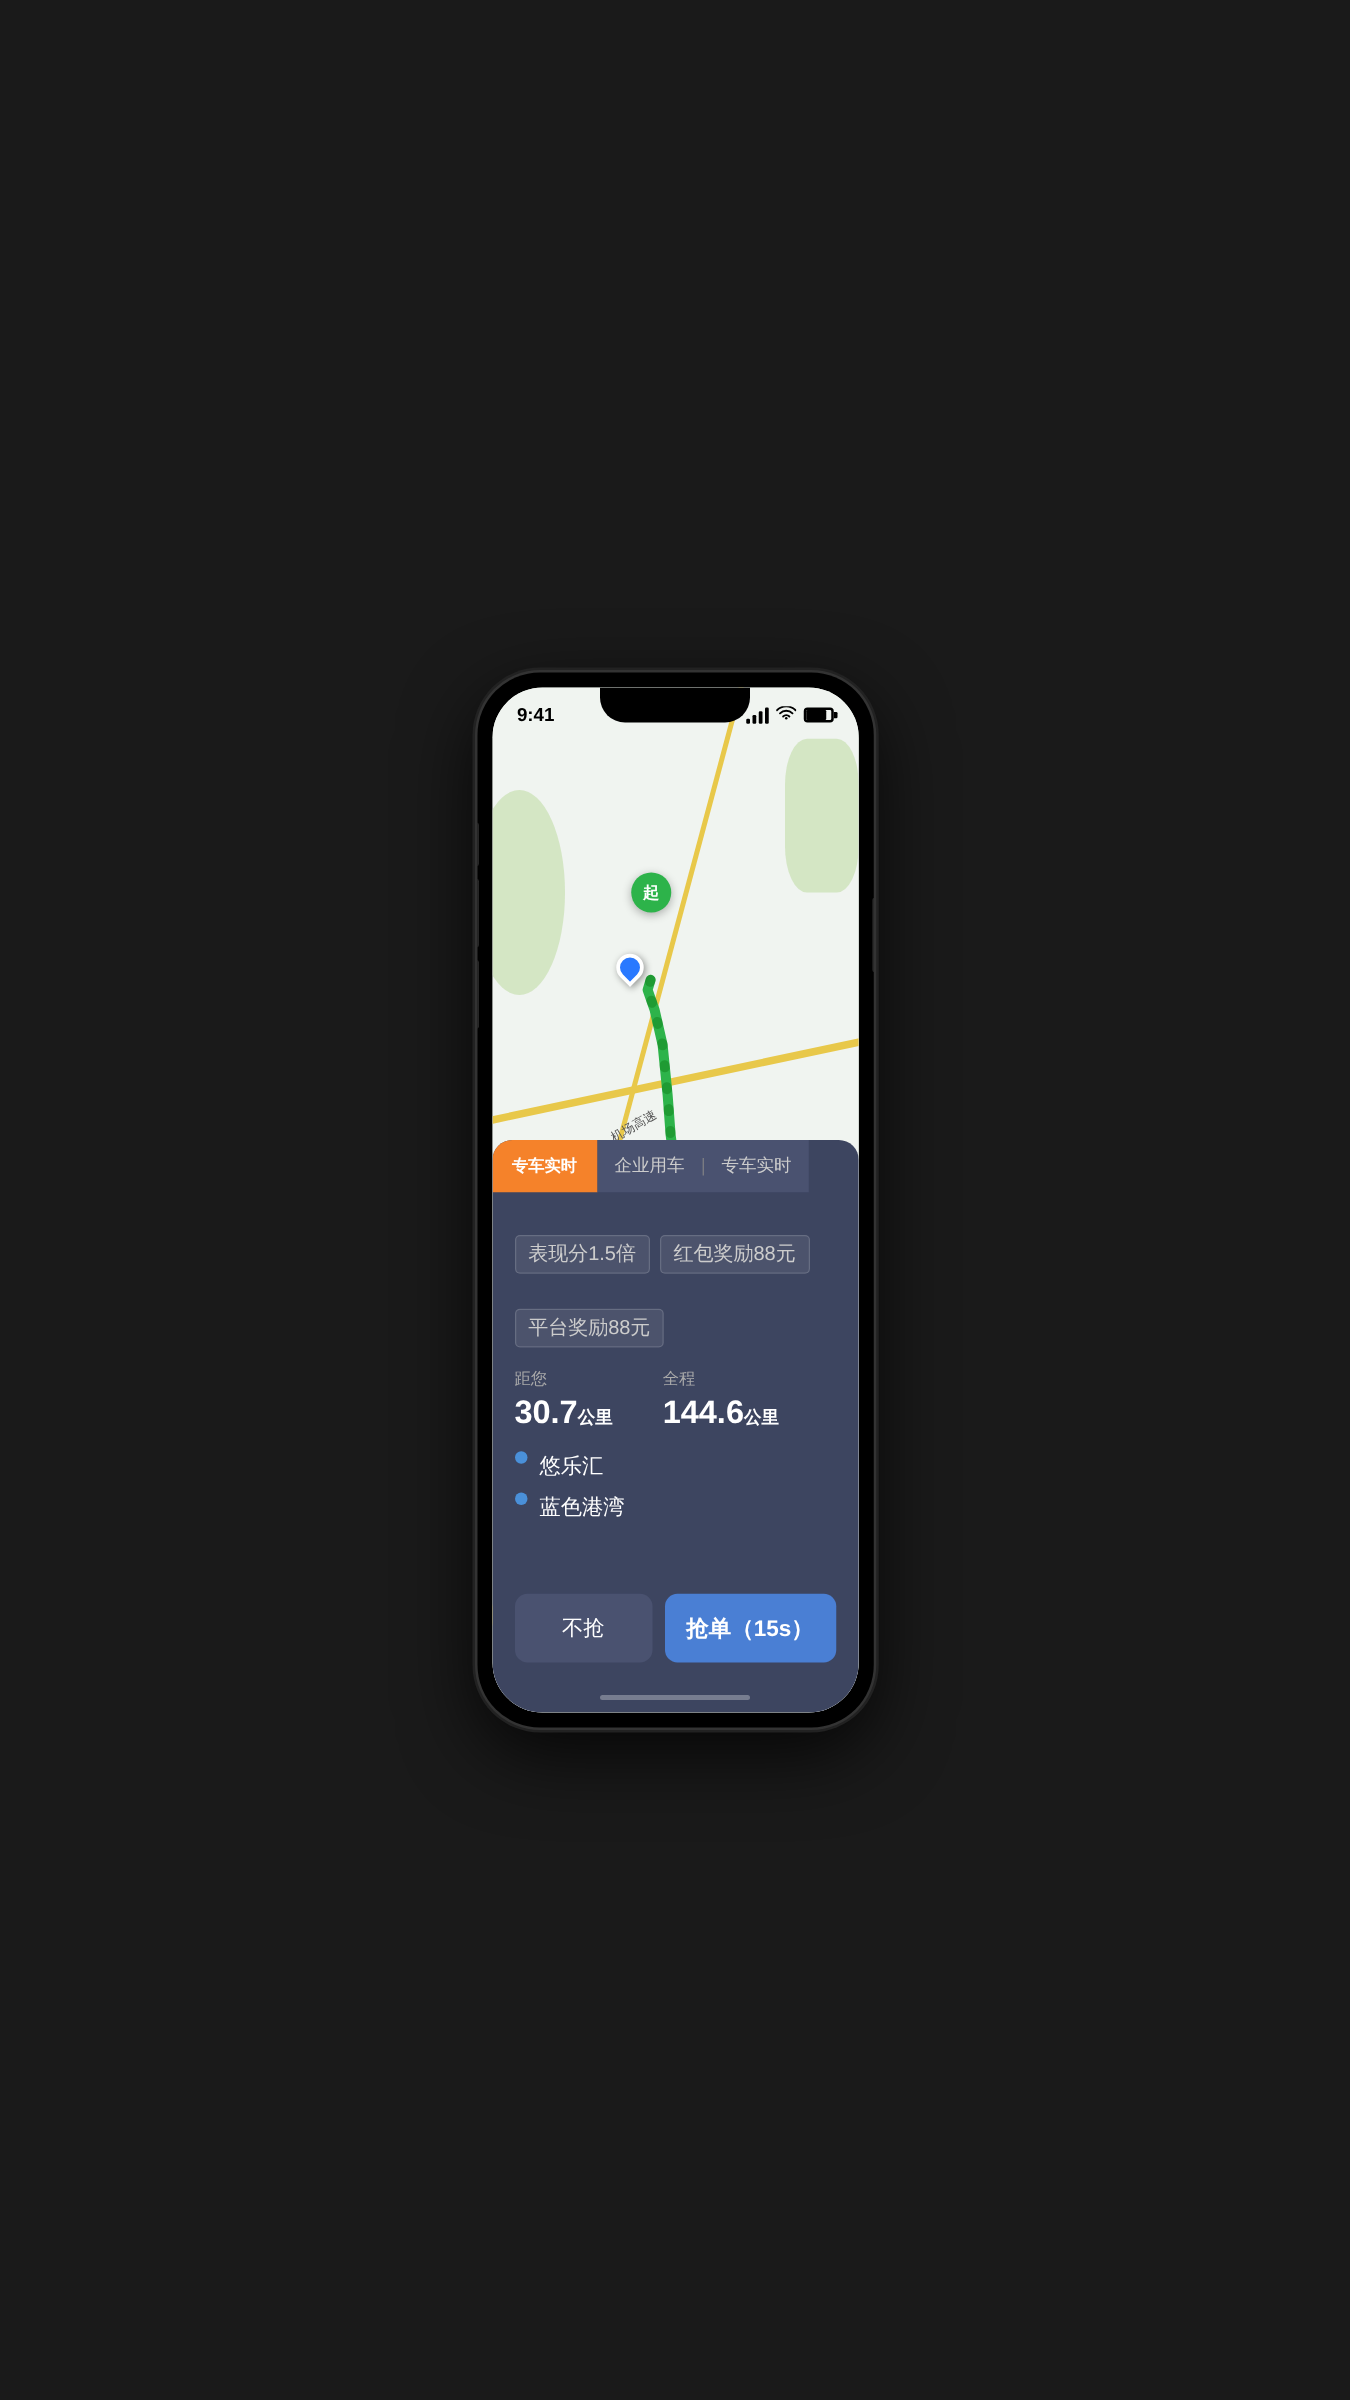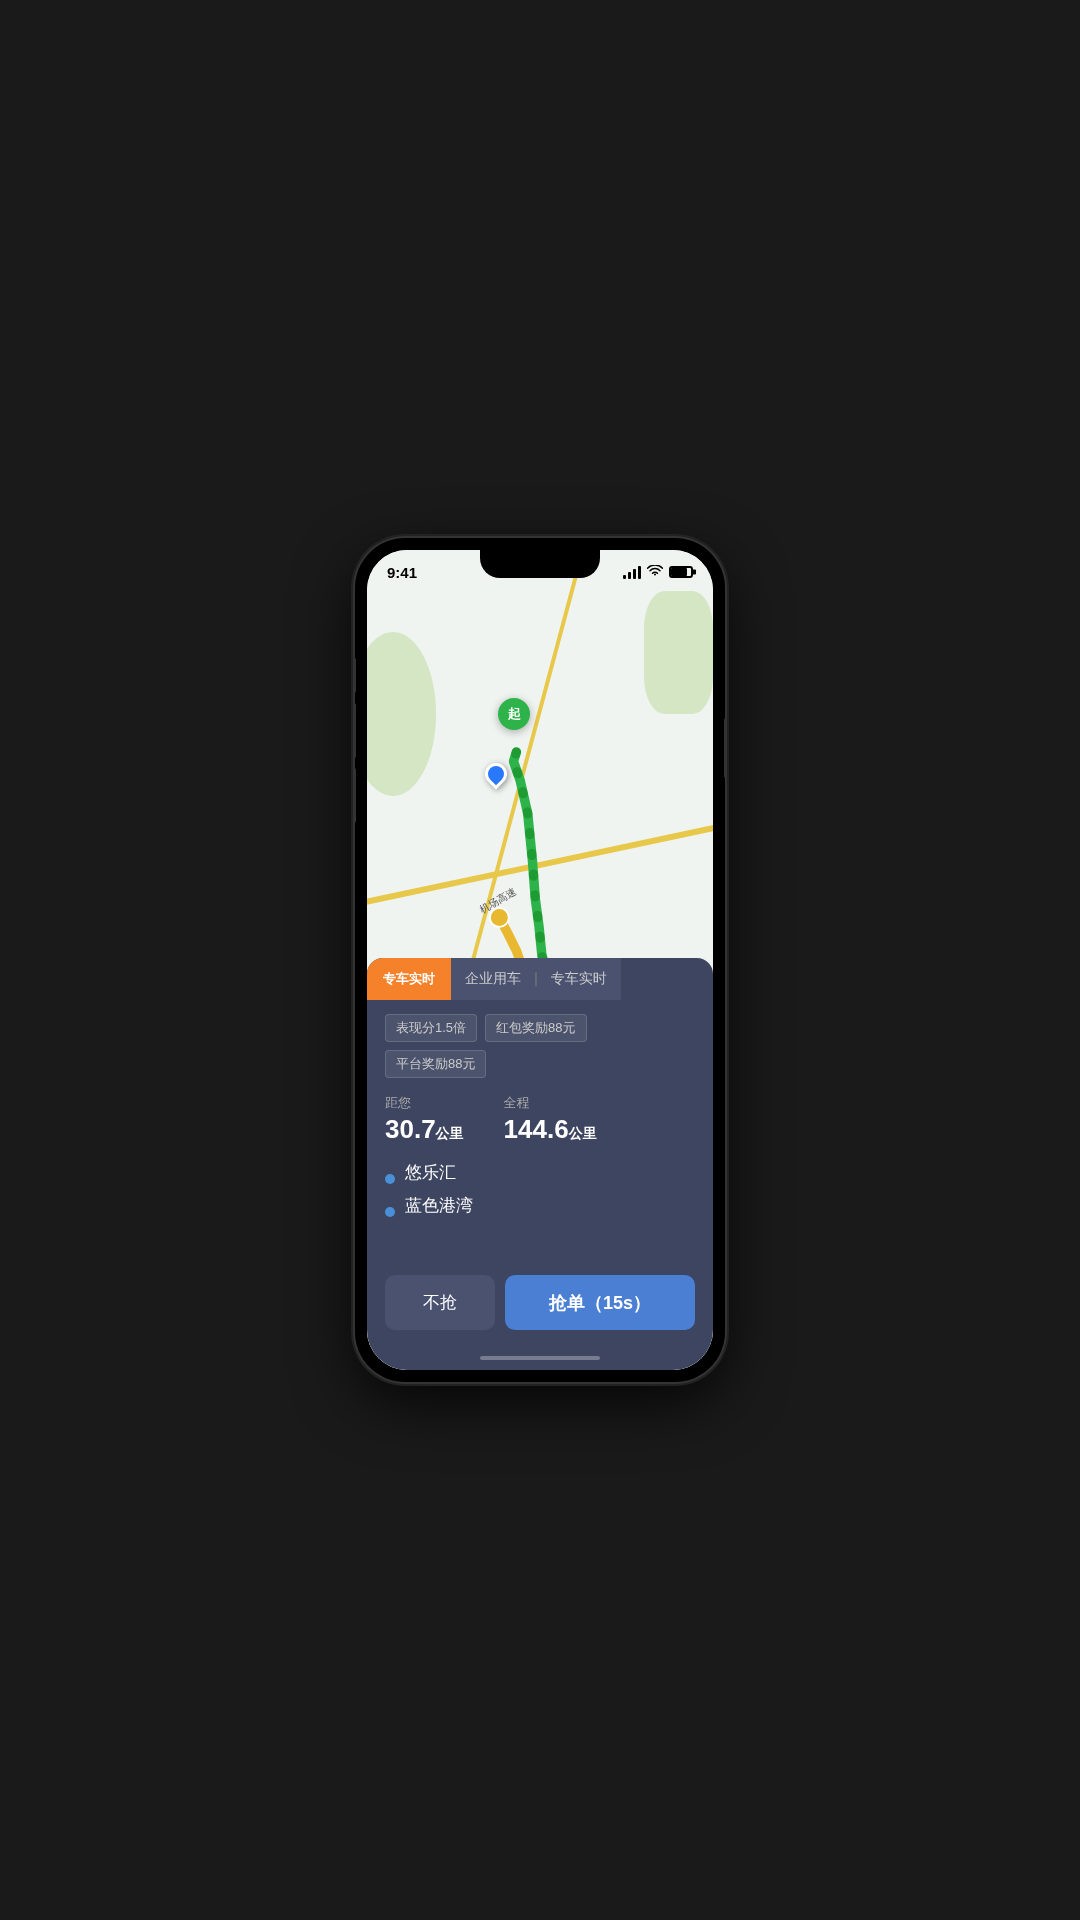--- a/index.html
+++ b/index.html
@@ -8,21 +8,21 @@
     body {
       background: #1a1a1a;
       display: flex;
       justify-content: center;
       align-items: center;
       min-height: 100vh;
       font-family: -apple-system, 'PingFang SC', 'Microsoft YaHei', sans-serif;
     }
 
     .phone-frame {
-      width: 370px;
+      width: 317px;
       height: 844px;
       background: #000;
       border-radius: 50px;
       position: relative;
       overflow: hidden;
       box-shadow: 0 0 0 2px #333, 0 0 0 4px #222, 0 20px 60px rgba(0,0,0,0.8);
     }
 
     .phone-screen {
       position: absolute;
@@ -373,22 +373,23 @@
       gap: 8px;
       margin-bottom: 16px;
       flex-wrap: wrap;
     }
 
     .badge {
       background: rgba(255,255,255,0.08);
       border: 1px solid rgba(255,255,255,0.15);
       border-radius: 4px;
       padding: 4px 10px;
-      font-size: 13px;
+      font-size: 16px;
       color: #ccc;
+      margin-top: 20px;
     }
 
     .distance-row {
       display: flex;
       gap: 40px;
       margin-bottom: 16px;
     }
 
     .distance-item {}
 
@@ -411,21 +412,21 @@
 
     .location-list {
       display: flex;
       flex-direction: column;
       gap: 10px;
       margin-bottom: 16px;
     }
 
     .location-item {
       display: flex;
-      align-items: flex-end;
+      align-items: flex-start;
       gap: 10px;
     }
 
     .location-dot-blue {
       width: 10px;
       height: 10px;
       background: #4a90d9;
       border-radius: 50%;
       flex-shrink: 0;
     }

